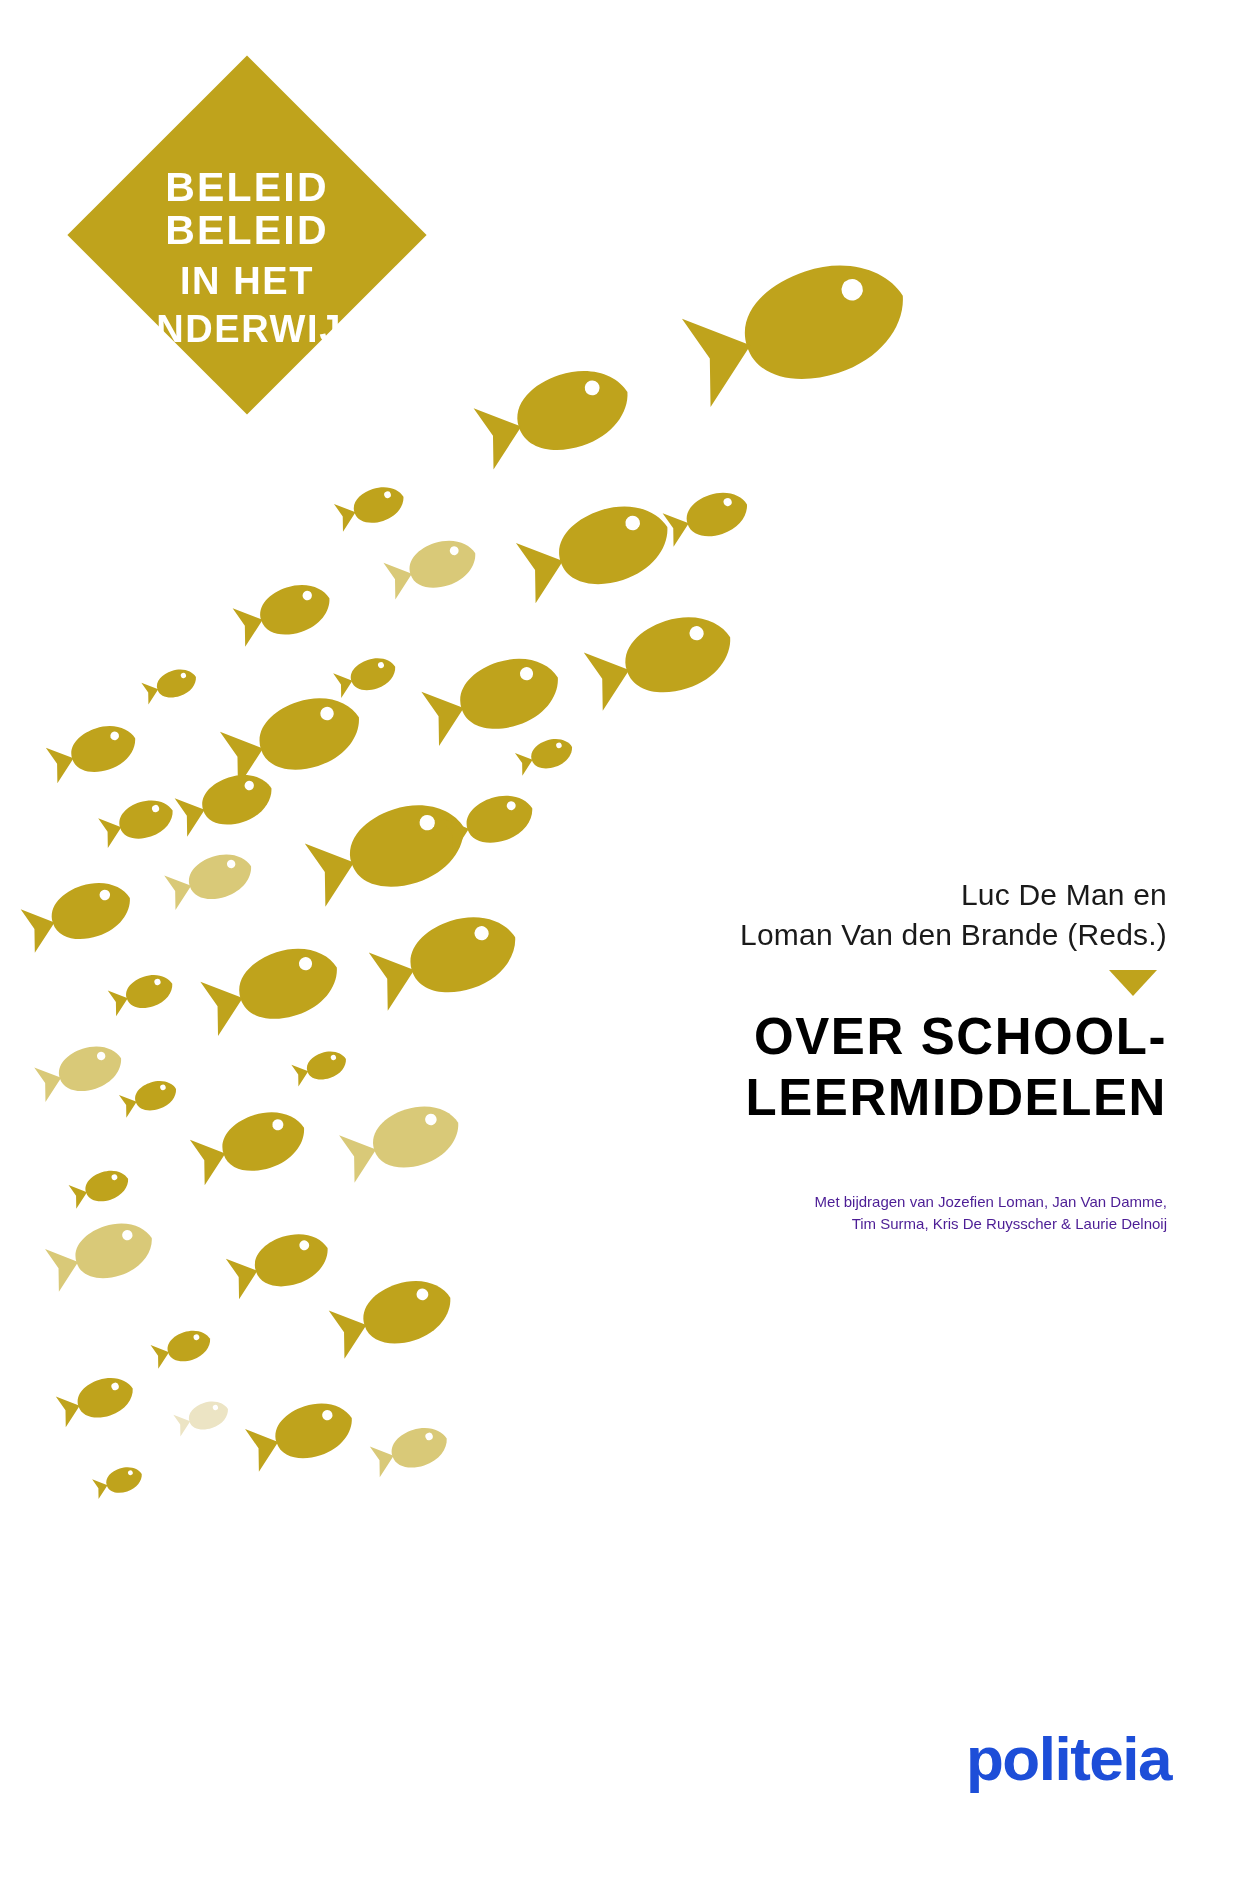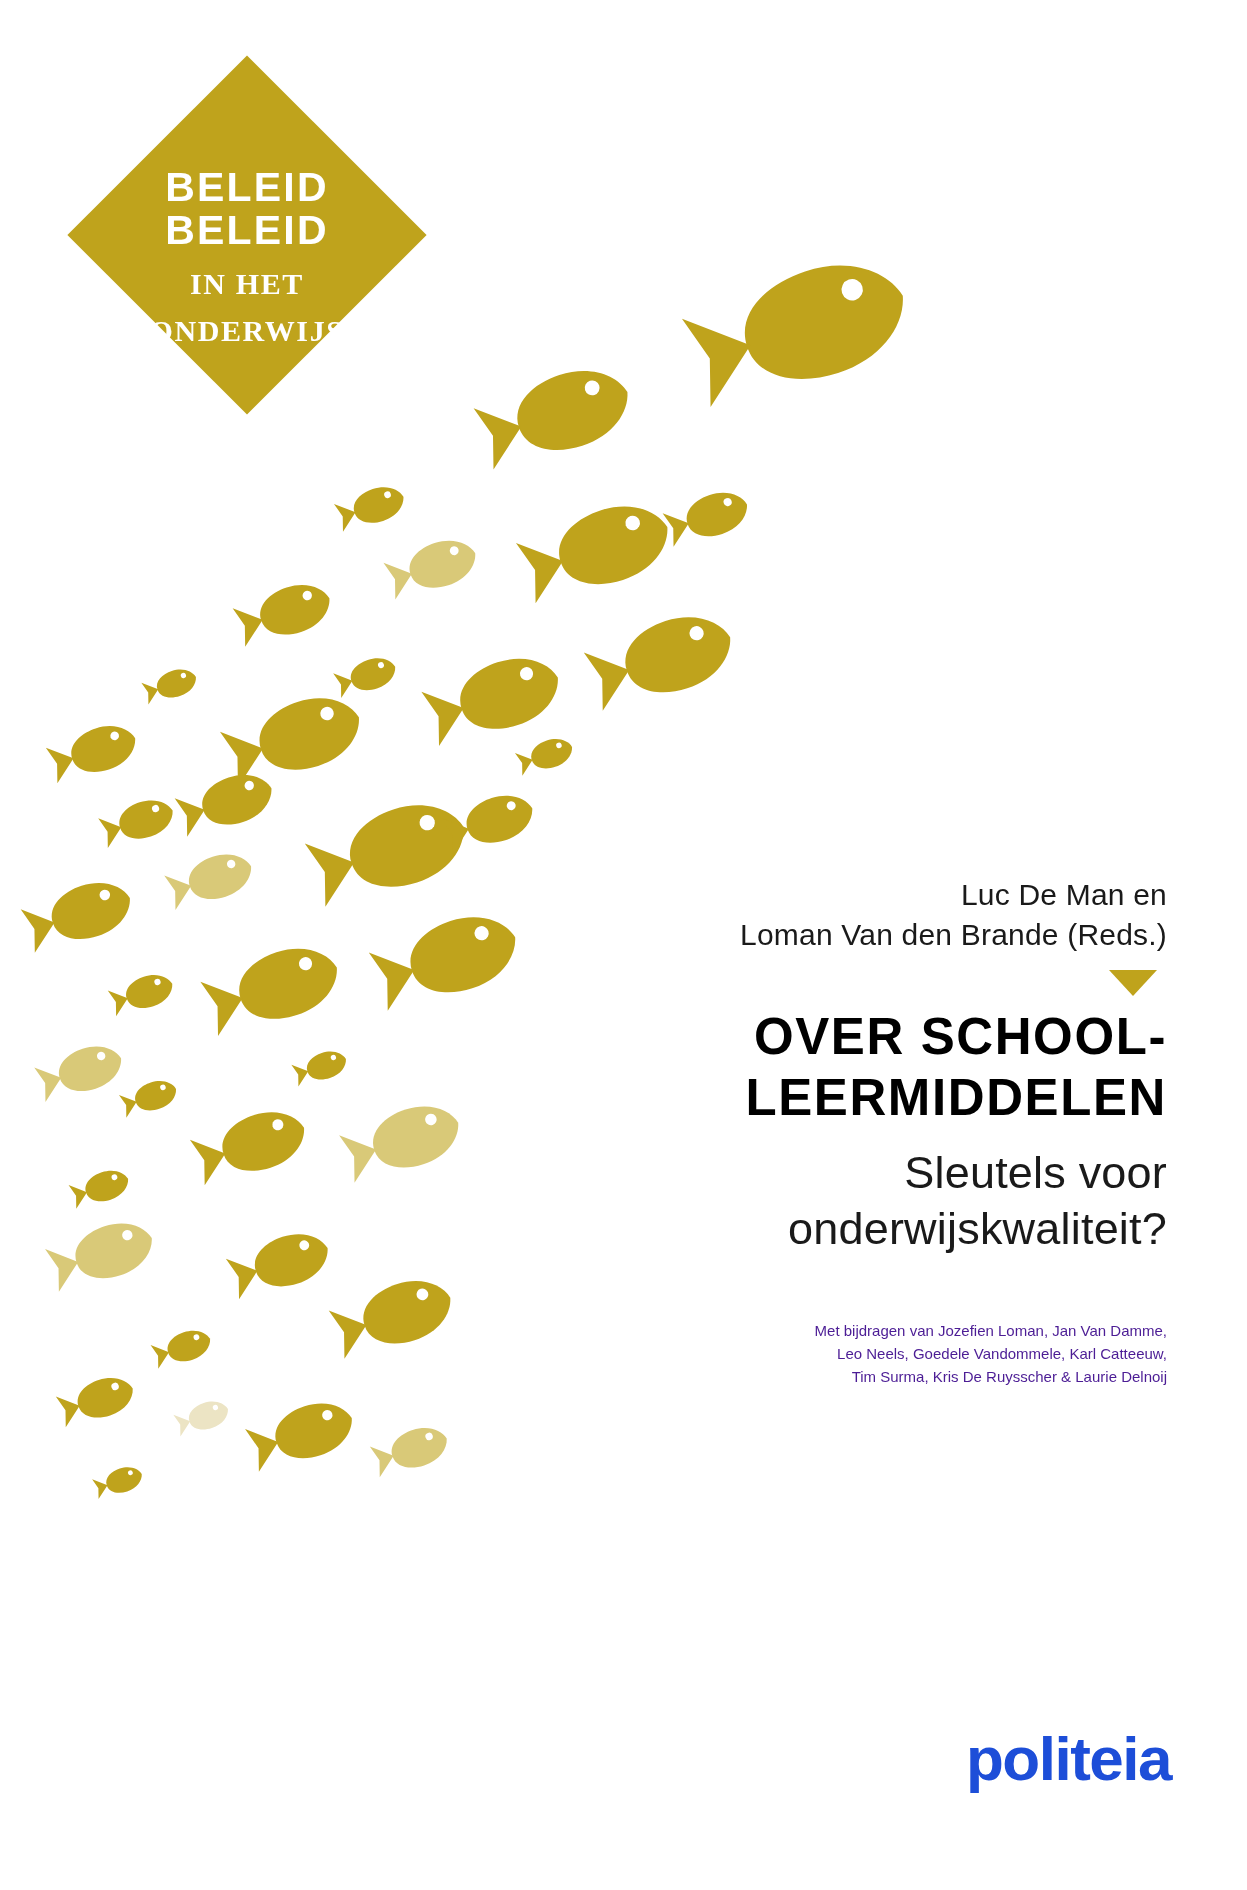--- a/index.html
+++ b/index.html
@@ -59,25 +59,24 @@
     line-height: 1.06;
   }
   #series-badge .l1,
   #series-badge .l2 {
     font-size: 41px;
     font-weight: bold;
     letter-spacing: 2.2px;
   }
   #series-badge .l3,
   #series-badge .l4 {
-    font-size: 30px;
+    font-size: 38px;
     font-weight: bold;
     letter-spacing: 1.6px;
-    margin-top: 15px;
-    font-family: Liberation Serif, serif;
+    margin-top: 8px;
   }
 
   
   #text-block {
     position: absolute;
     right: 80px;
     top: 835px;
     width: 600px;
     text-align: right;
     margin-top: 40px;
@@ -207,28 +206,23 @@
       <div>Loman Van den Brande (Reds.)</div>
     </div>
 
     <div id="triangle-divider"></div>
 
     <div id="main-title">
       <div>OVER SCHOOL-</div>
       <div>LEERMIDDELEN</div>
     </div>
 
-    <div id="subtitle">
-      <div>Sleutels voor</div>
-      <div>onderwijskwaliteit?</div>
-    </div>
 
     <div id="contributors">
       <div>Met bijdragen van Jozefien Loman, Jan Van Damme,</div>
-      <div>Leo Neels, Goedele Vandommele, Karl Catteeuw,</div>
       <div>Tim Surma, Kris De Ruysscher &amp; Laurie Delnoij</div>
     </div>
   </div>
 
   <div id="publisher">
     <span>politeia</span>
   </div>
 
 </div>
 

